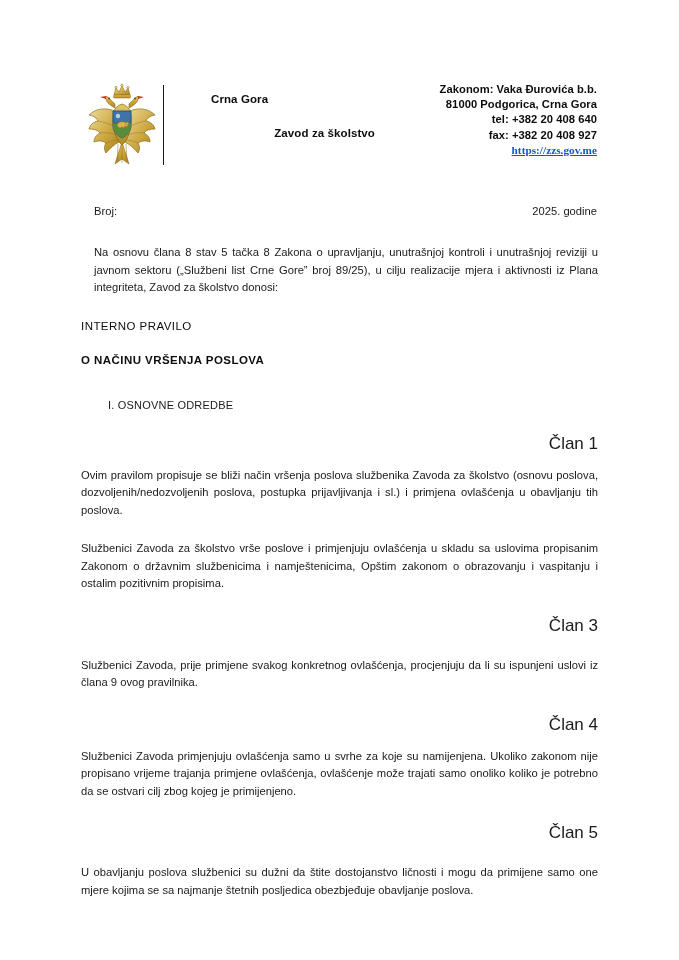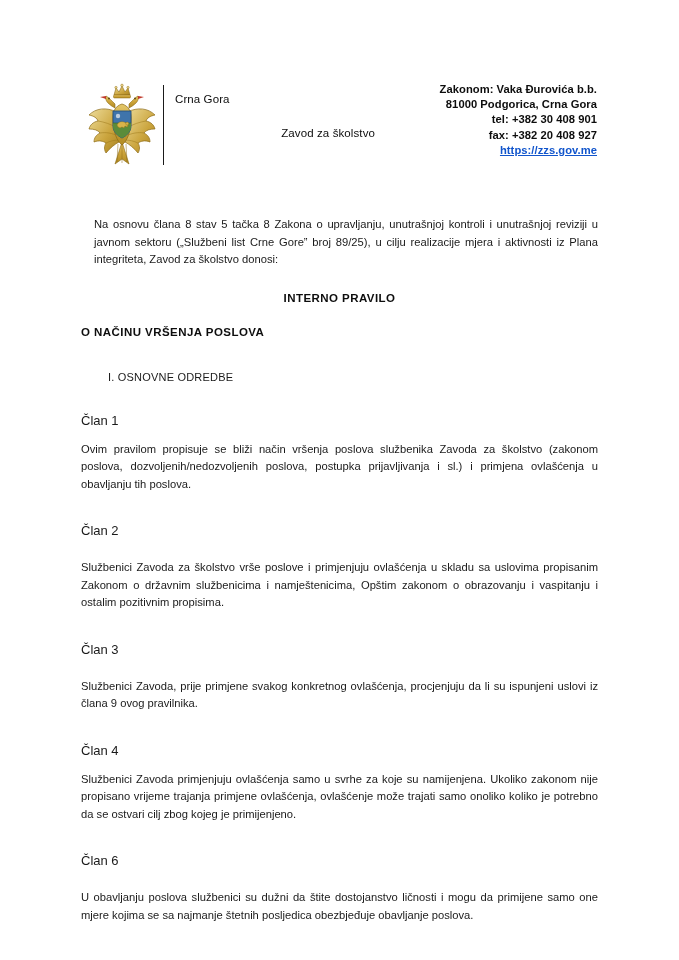--- a/index.html
+++ b/index.html
@@ -47,43 +47,45 @@
   }
 
   .org-block {
     position: absolute;
     left: 175px;
     top: 20px;
     width: 200px;
   }
   .org-line {
     font-size: 11.5px;
-    font-weight: normal;
+    font-weight: bold;
     color: #0d0d0d;
     line-height: 14px;
     letter-spacing: 0.1px;
+    margin-left: 36px;
   }
   .org-line.second { margin-top: 20px; text-align: right; }
 
   .address-block {
     position: absolute;
     right: 82px;
     top: 10px;
     text-align: right;
     font-size: 11.2px;
     font-weight: bold;
     line-height: 15.2px;
     color: #0d0d0d;
     letter-spacing: 0.05px;
   }
   .address-block .weblink {
     color: #1155cc;
     text-decoration: underline;
     font-weight: bold;
     display: inline-block;
+    font-family: Liberation Serif, serif;
   }
 
   
   .doc-body {
     position: absolute;
     left: 81px;
     top: 205px;
     width: 517px;
   }
 
@@ -91,33 +93,33 @@
     display: flex;
     justify-content: space-between;
     align-items: baseline;
     font-size: 11.2px;
     color: #1a1a1a;
     margin-left: 13px;
     margin-right: 1px;
   }
 
   .intro-para {
-    margin-top: 11px;
+    margin-top: 27px;
     margin-left: 13px;
     font-size: 11.2px;
     line-height: 17.5px;
     text-align: justify;
     color: #1a1a1a;
   }
 
   .title-main {
     margin-top: 23px;
-    text-align: center;
+    text-align: left;
     font-size: 11.5px;
-    font-weight: bold;
+    font-weight: normal;
     letter-spacing: 0.45px;
     color: #0d0d0d;
   }
   .title-sub {
     margin-top: 22px;
     text-align: left;
     font-size: 11.5px;
     font-weight: bold;
     letter-spacing: 0.45px;
     color: #0d0d0d;
@@ -125,23 +127,23 @@
 
   .section-heading {
     margin-top: 33px;
     margin-left: 27px;
     font-size: 11px;
     color: #1a1a1a;
     letter-spacing: 0.2px;
   }
 
   .article-label {
-    margin-top: 30px;
-    text-align: left;
-    font-size: 13px;
+    margin-top: 23px;
+    text-align: right;
+    font-size: 17px;
     color: #1a1a1a;
   }
 
   .article-text {
     margin-top: 13px;
     font-size: 11.2px;
     line-height: 17.5px;
     text-align: justify;
     color: #1a1a1a;
   }
@@ -215,49 +217,52 @@
     <div class="divider-rule"></div>
 
     <div class="org-block">
       <div class="org-line">Crna Gora</div>
       <div class="org-line second">Zavod za školstvo</div>
     </div>
 
     <div class="address-block">
       <div>Zakonom: Vaka Đurovića b.b.</div>
       <div>81000 Podgorica, Crna Gora</div>
-      <div>tel: +382 30 408 901</div>
+      <div>tel: +382 20 408 640</div>
       <div>fax: +382 20 408 927</div>
       <div><a class="weblink" href="#">https://zzs.gov.me</a></div>
     </div>
   </div>
 
   <div class="doc-body">
 
+    <div class="row-broj">
+      <span>Broj:</span>
+      <span>2025. godine</span>
+    </div>
 
     <div class="intro-para">Na osnovu člana 8 stav 5 tačka 8 Zakona  o upravljanju, unutrašnjoj kontroli i unutrašnjoj reviziji u javnom sektoru  („Službeni list Crne Gore” broj 89/25), u cilju realizacije mjera i aktivnosti iz Plana integriteta, Zavod za školstvo donosi:</div>
 
     <div class="title-main">INTERNO PRAVILO</div>
     <div class="title-sub">O NAČINU VRŠENJA POSLOVA</div>
 
     <div class="section-heading">I. OSNOVNE ODREDBE</div>
 
     <div class="article-label">Član 1</div>
-    <div class="article-text">Ovim pravilom propisuje se bliži način vršenja poslova službenika Zavoda za školstvo (zakonom poslova, dozvoljenih/nedozvoljenih poslova, postupka prijavljivanja i sl.) i primjena ovlašćenja u obavljanju tih poslova.</div>
-
-    <div class="article-label">Član 2</div>
+    <div class="article-text">Ovim pravilom propisuje se bliži način vršenja poslova službenika Zavoda za školstvo (osnovu poslova, dozvoljenih/nedozvoljenih poslova, postupka prijavljivanja i sl.) i primjena ovlašćenja u obavljanju tih poslova.</div>
+
     <div class="spacer-lg"></div>
     <div class="article-text">Službenici Zavoda za školstvo vrše poslove i primjenjuju ovlašćenja u skladu sa uslovima propisanim Zakonom o državnim službenicima i namještenicima, Opštim zakonom o obrazovanju i vaspitanju i ostalim pozitivnim propisima.</div>
 
     <div class="article-label">Član 3</div>
     <div class="spacer-lg"></div>
     <div class="article-text">Službenici Zavoda, prije primjene svakog konkretnog ovlašćenja, procjenjuju da li su ispunjeni uslovi iz člana 9 ovog pravilnika.</div>
 
     <div class="article-label">Član 4</div>
     <div class="article-text">Službenici Zavoda primjenjuju ovlašćenja samo u svrhe za koje su namijenjena. Ukoliko zakonom nije propisano vrijeme trajanja primjene ovlašćenja, ovlašćenje može trajati samo onoliko koliko je potrebno da se ostvari cilj zbog kojeg je primijenjeno.</div>
 
-    <div class="article-label">Član 6</div>
+    <div class="article-label">Član 5</div>
     <div class="spacer-lg"></div>
     <div class="article-text">U obavljanju poslova službenici su dužni da štite dostojanstvo ličnosti i mogu da primijene samo one mjere kojima se sa najmanje štetnih posljedica obezbjeđuje obavljanje poslova.</div>
 
 
   </div>
 </div>
 
 </body></html>

